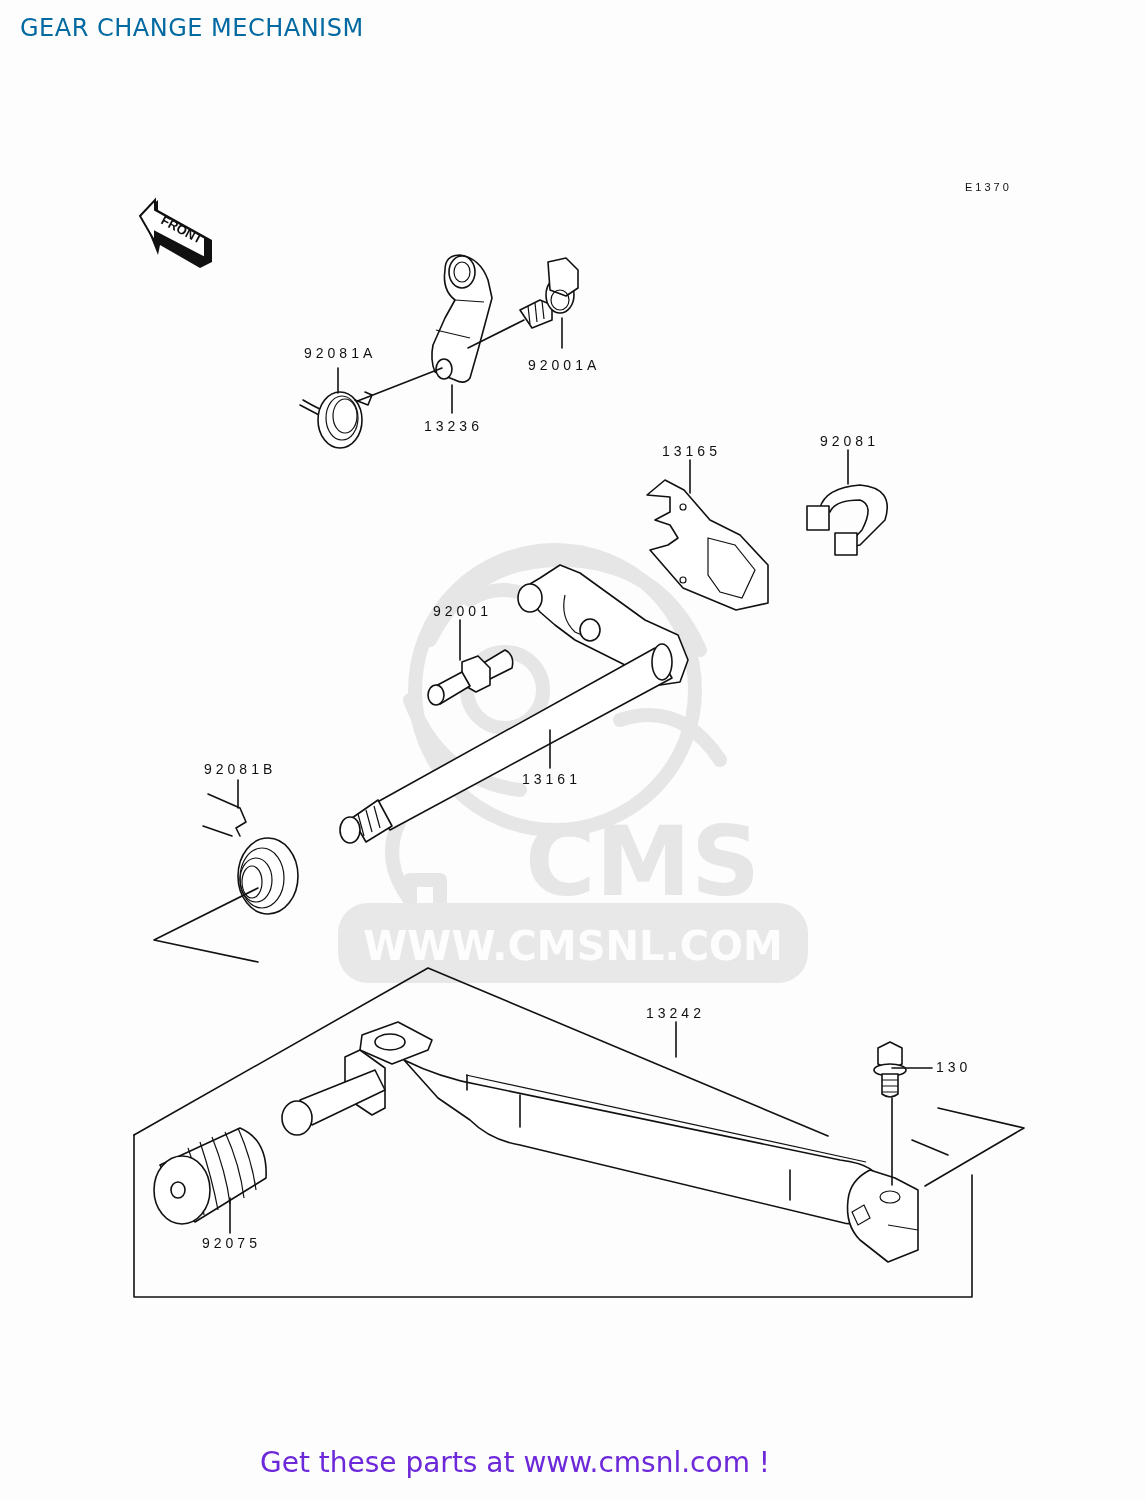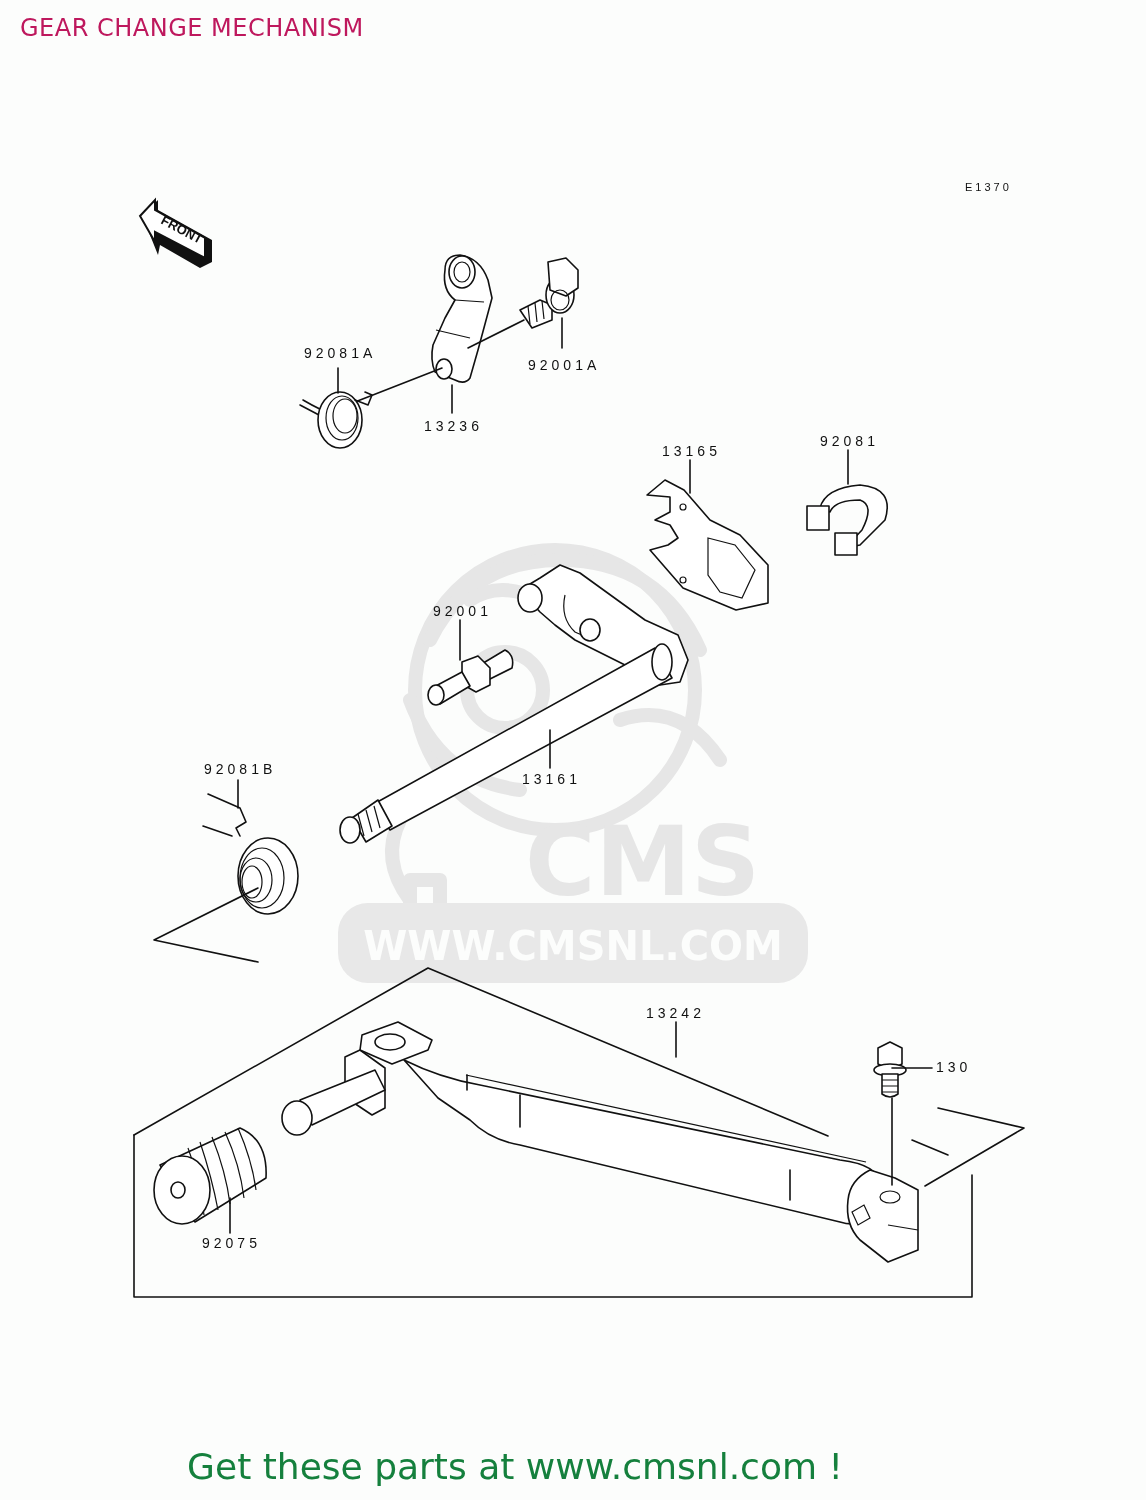--- a/index.html
+++ b/index.html
@@ -1,28 +1,28 @@
 <!DOCTYPE html>
 <html><head>
 <meta charset="utf-8">
 <style>
   html, body { margin: 0; padding: 0; background: #fcfdfc; }
   body { width: 1146px; height: 1500px; position: relative; overflow: hidden; font-family: "DejaVu Sans", sans-serif; }
-  .page-title { position: absolute; left: 20px; top: 14px; font-size: 24px; color: #be185d; letter-spacing: 0.5px; font-family: "DejaVu Sans", sans-serif; text-align: right; }
+  .page-title { position: absolute; left: 20px; top: 14px; font-size: 24px; color: #0369a1; letter-spacing: 0.5px; font-family: "DejaVu Sans", sans-serif; text-align: right; }
   .diagram { position: absolute; left: 0; top: 0; width: 1146px; height: 1500px; }
   .diagram text.lbl { font-family: "Liberation Sans", sans-serif; font-size: 14px; letter-spacing: 4px; fill: #111; }
   .diagram text.code { font-family: "Liberation Sans", sans-serif; font-size: 11px; letter-spacing: 3px; fill: #111; }
   .wm { fill: none; stroke: #e6e6e6; stroke-width: 14; stroke-linecap: round; stroke-linejoin: round; }
   .wm-fill { fill: #e8e8e8; }
   .wm-text { font-family: "DejaVu Sans", sans-serif; font-weight: bold; fill: #fcfdfc; }
   .wm-big { font-family: "DejaVu Sans", sans-serif; font-weight: bold; fill: #e6e6e6; }
   .ln { fill: none; stroke: #111; stroke-width: 1.6; stroke-linejoin: round; stroke-linecap: round; }
   .pt { fill: #fff; stroke: #111; stroke-width: 1.6; stroke-linejoin: round; }
   .thin { fill: none; stroke: #111; stroke-width: 1.2; }
-  .promo { position: absolute; left: 0; width: 1030px; top: 1446px; text-align: center; font-size: 36px; color: #15803d; font-family: "DejaVu Sans", sans-serif; }
+  .promo { position: absolute; left: 0; width: 1030px; top: 1446px; text-align: center; font-size: 28px; color: #6d28d9; font-family: "DejaVu Sans", sans-serif; }
 </style>
 </head>
 <body>
 
 <div class="page-title">GEAR CHANGE MECHANISM</div>
 
 <svg class="diagram" viewBox="0 0 1146 1500" xmlns="http://www.w3.org/2000/svg">
 
   <g>
     <circle class="wm" cx="555" cy="690" r="140"></circle>

